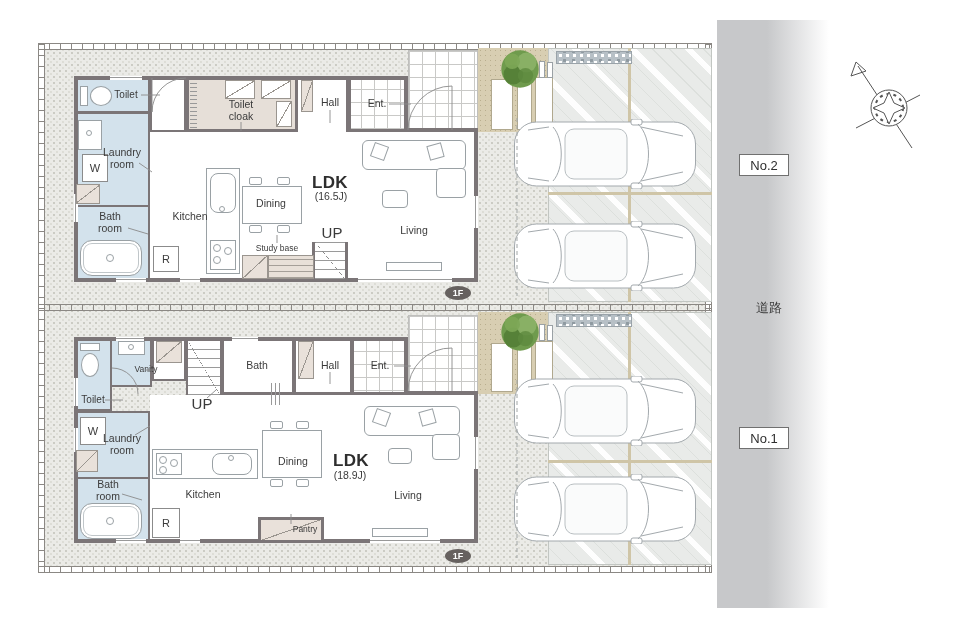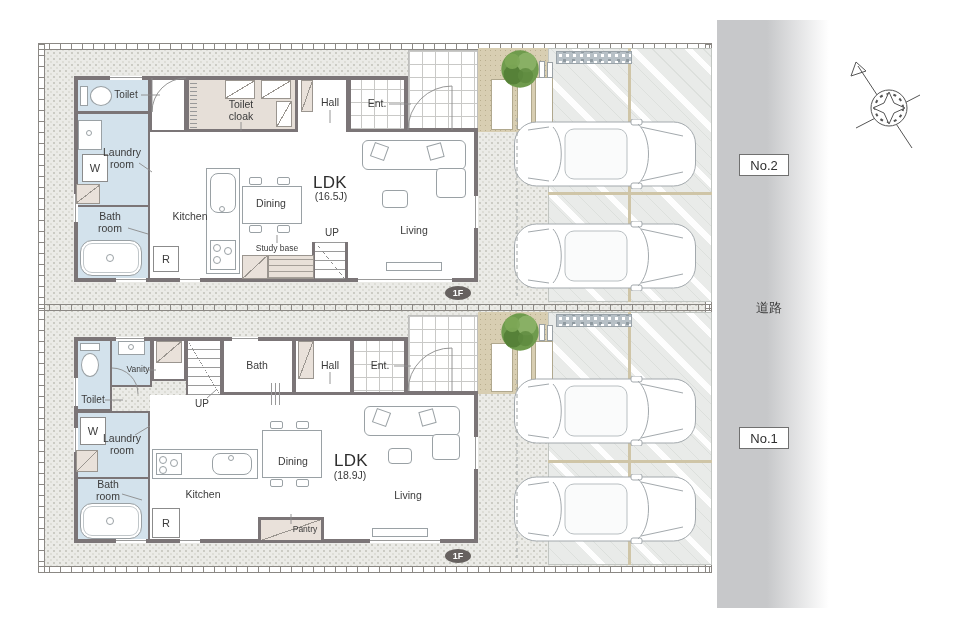--- a/index.html
+++ b/index.html
@@ -49,22 +49,22 @@
     background:linear-gradient(to bottom right,transparent calc(50% - .5px),#9a958f calc(50% - .5px) calc(50% + .5px),transparent calc(50% + .5px));}
   .slats{background-color:#e8e0d8;border:1px solid #9a958f;
     background-image:repeating-linear-gradient(0deg,#a59f98 0 1px,transparent 1px 6px);}
   .vhatch{background-image:repeating-linear-gradient(90deg,#999 0 1px,transparent 1px 4px);}
   .hhatch{background-image:repeating-linear-gradient(0deg,#999 0 1px,transparent 1px 4px);}
   
   .lbl{position:absolute;transform:translate(-50%,-50%);font-size:10.5px;line-height:1.12;color:#3b3b3b;
        text-align:center;white-space:nowrap;}
   .lbl.wrap{white-space:normal;}
   .lbl.sm{font-size:8.5px;}
-  .lbl.up{font-size:10px;}
-  .lbl.big{font-size:17px;font-weight:normal;letter-spacing:.3px;color:#2e2e2e;}
+  .lbl.up{font-size:15px;}
+  .lbl.big{font-size:17px;font-weight:bold;letter-spacing:.3px;color:#2e2e2e;}
   .lbl.size{font-size:10.5px;}
   .fbadge{background:#66615f;border-radius:50%;color:#fff;font-size:9px;font-weight:bold;
           display:flex;align-items:center;justify-content:center;}
   .nobox{background:#fff;border:1px solid #707070;display:flex;align-items:center;justify-content:center;
          font-size:13px;color:#2e2e2e;}
   .roadlbl{font-size:13px;color:#3b3b3b;}
   
   .tick-h{height:7px;border-top:1px solid #8b8884;border-bottom:1px solid #8b8884;
     background-image:repeating-linear-gradient(90deg,#8b8884 0 1px,transparent 1px 11px);}
   .tick-v{width:7px;border-left:1px solid #8b8884;border-right:1px solid #8b8884;
@@ -280,21 +280,21 @@
   <div class="abs fx" style="left:432px;top:434px;width:28px;height:26px;border-radius:4px;"></div>
   <div class="abs pillow" style="left:374px;top:410px;width:15px;height:15px;transform:rotate(20deg);"></div>
   <div class="abs pillow" style="left:420px;top:410px;width:15px;height:15px;transform:rotate(-15deg);"></div>
   <div class="abs fx" style="left:388px;top:448px;width:24px;height:16px;border-radius:4px;"></div>
   <div class="abs fx" style="left:372px;top:528px;width:56px;height:9px;"></div>
   <div class="abs diagbox tanfill" style="left:298px;top:341px;width:16px;height:38px;"></div>
   <div class="abs vhatch" style="left:271px;top:383px;width:12px;height:22px;"></div>
   <div class="abs diagbox tanfill" style="left:258px;top:517px;width:66px;height:26px;border:3px solid #7b7577;"></div>
 
   <div class="lbl" style="left:93px;top:400px;font-size:10px;">Toilet</div>
-  <div class="lbl sm" style="left:138px;top:370px;text-align:right;">Vanity</div>
+  <div class="lbl sm" style="left:146px;top:370px;text-align:right;">Vanity</div>
   <div class="lbl up" style="left:202px;top:404px;">UP</div>
   <div class="lbl" style="left:257px;top:366px;">Bath</div>
   <div class="lbl" style="left:330px;top:366px;">Hall</div>
   <div class="lbl" style="left:380px;top:366px;">Ent.</div>
   <div class="lbl wrap" style="left:122px;top:445px;width:54px;">Laundry room</div>
   <div class="lbl wrap" style="left:108px;top:491px;width:38px;">Bath room</div>
   <div class="lbl" style="left:203px;top:495px;">Kitchen</div>
   <div class="lbl" style="left:293px;top:462px;">Dining</div>
   <div class="lbl big" style="left:351px;top:461px;">LDK</div>
   <div class="lbl size" style="left:350px;top:476px;">(18.9J)</div>

